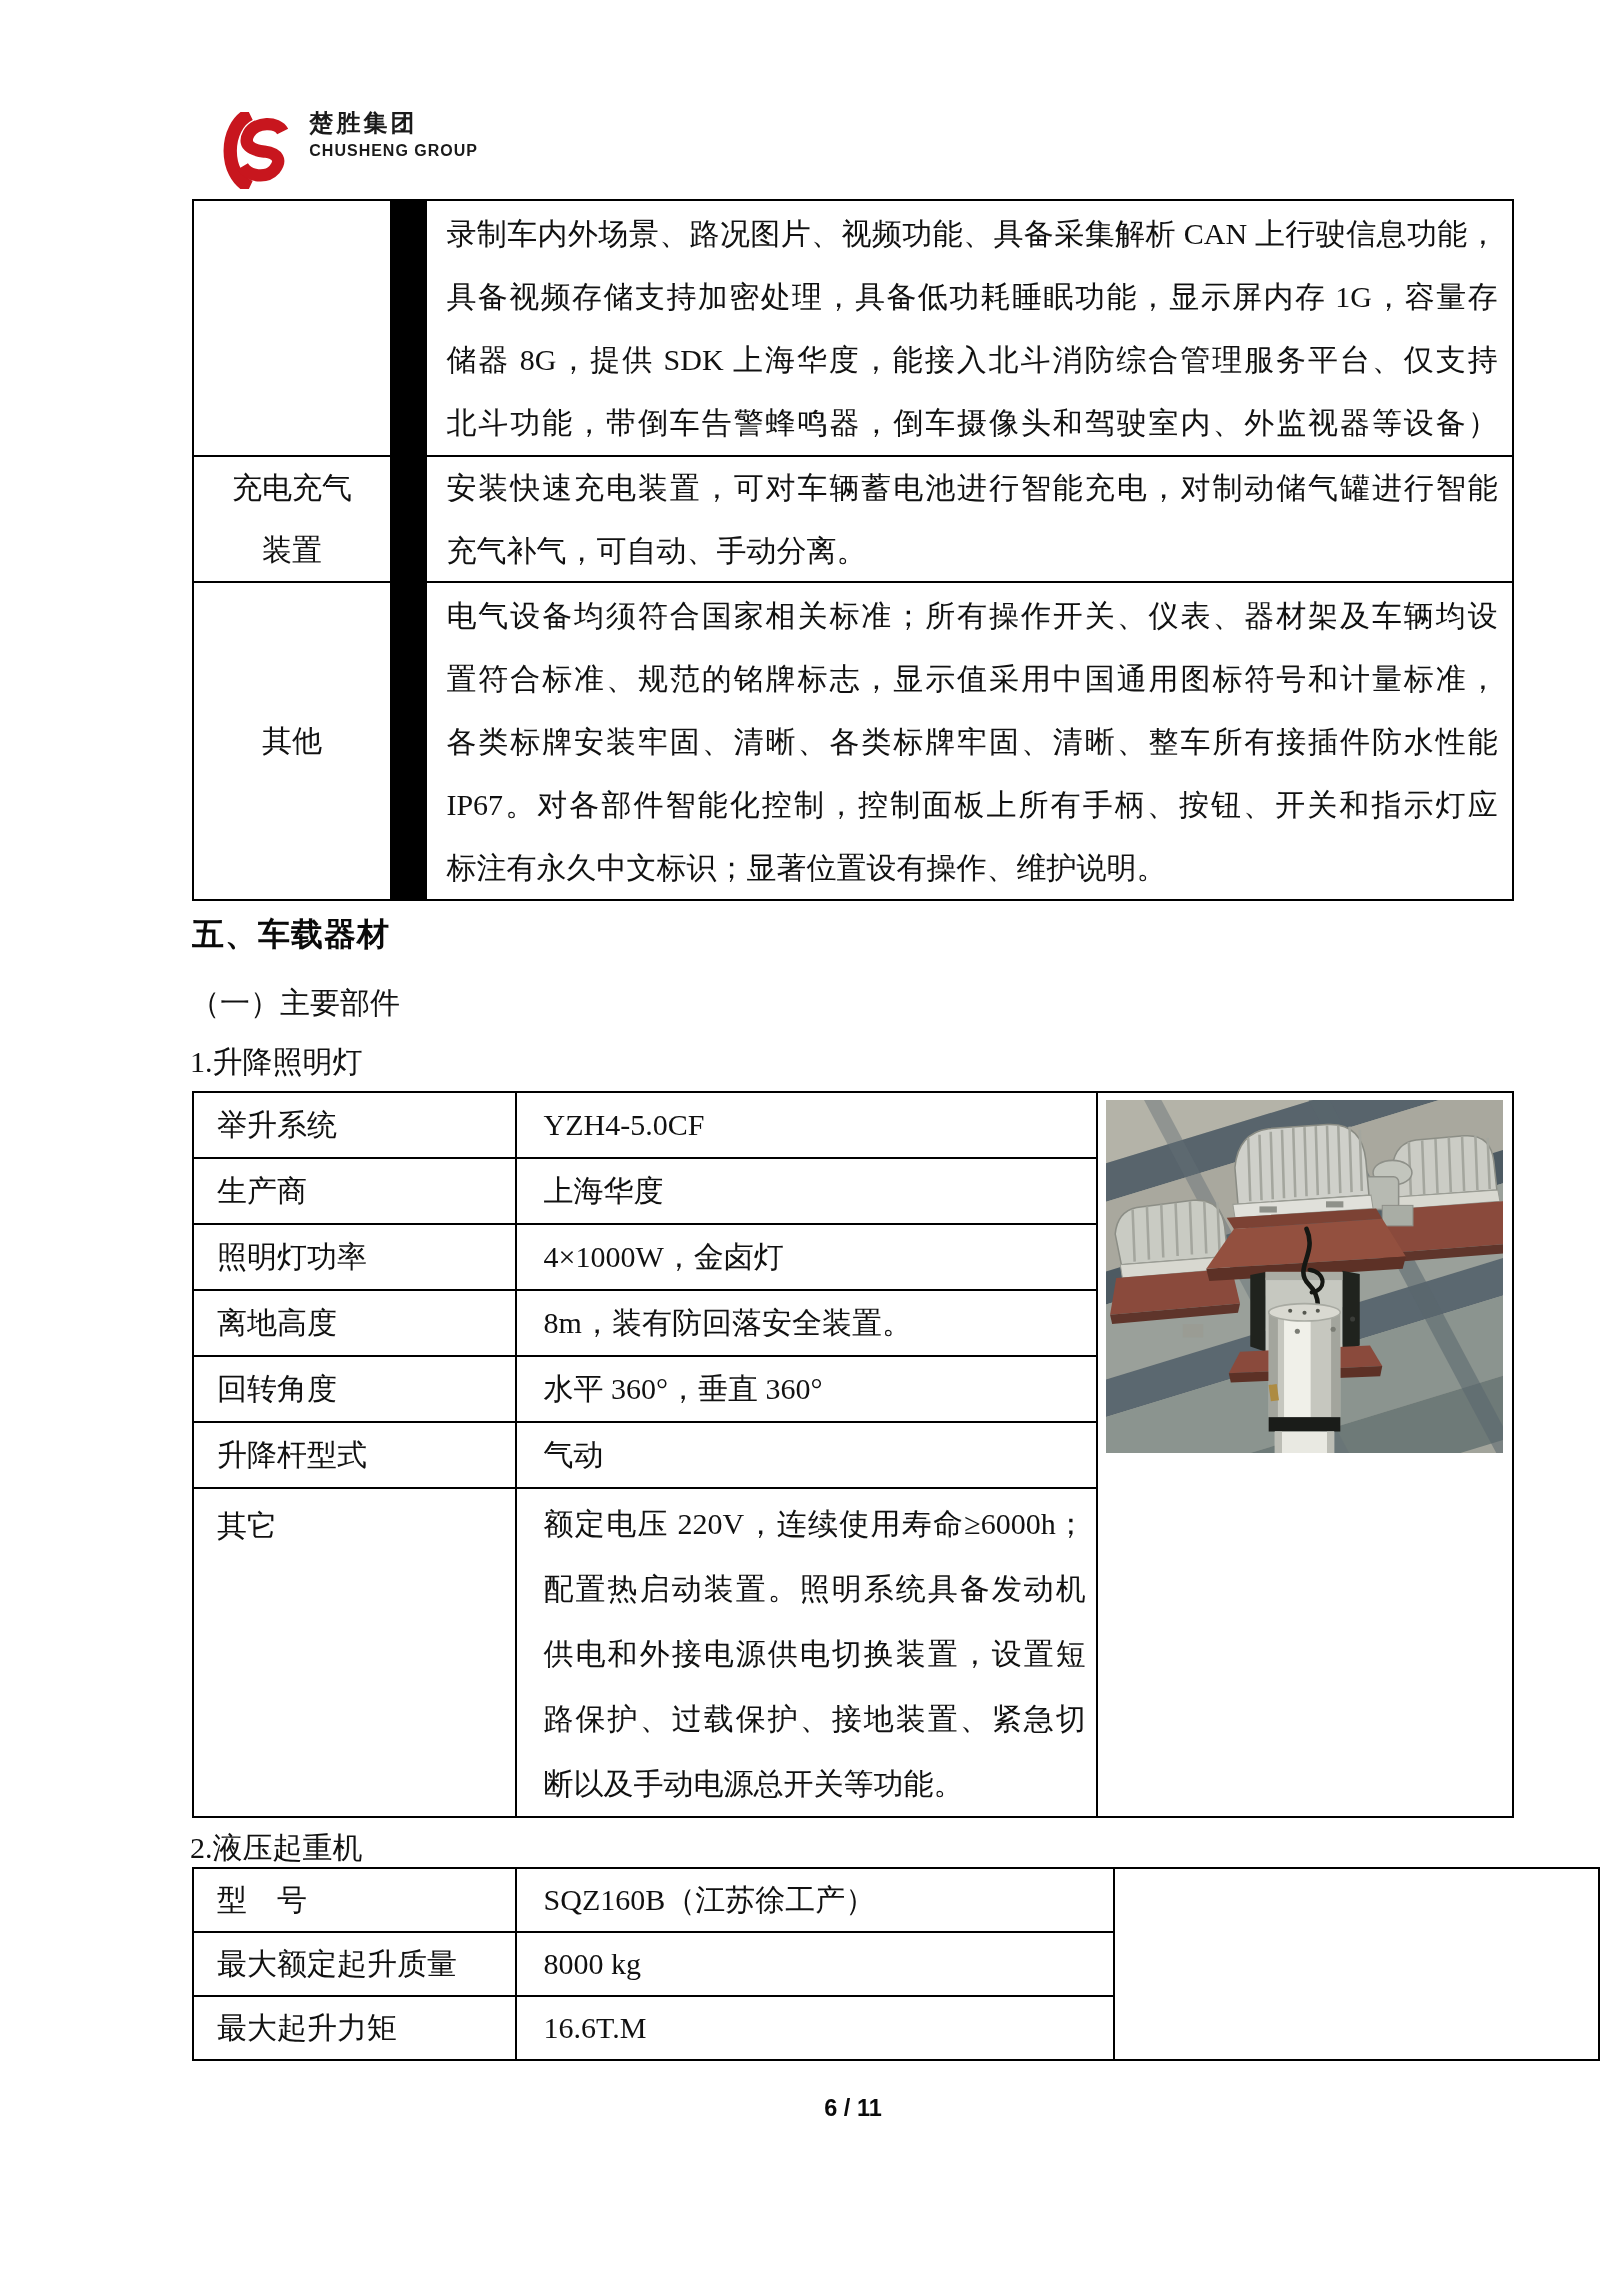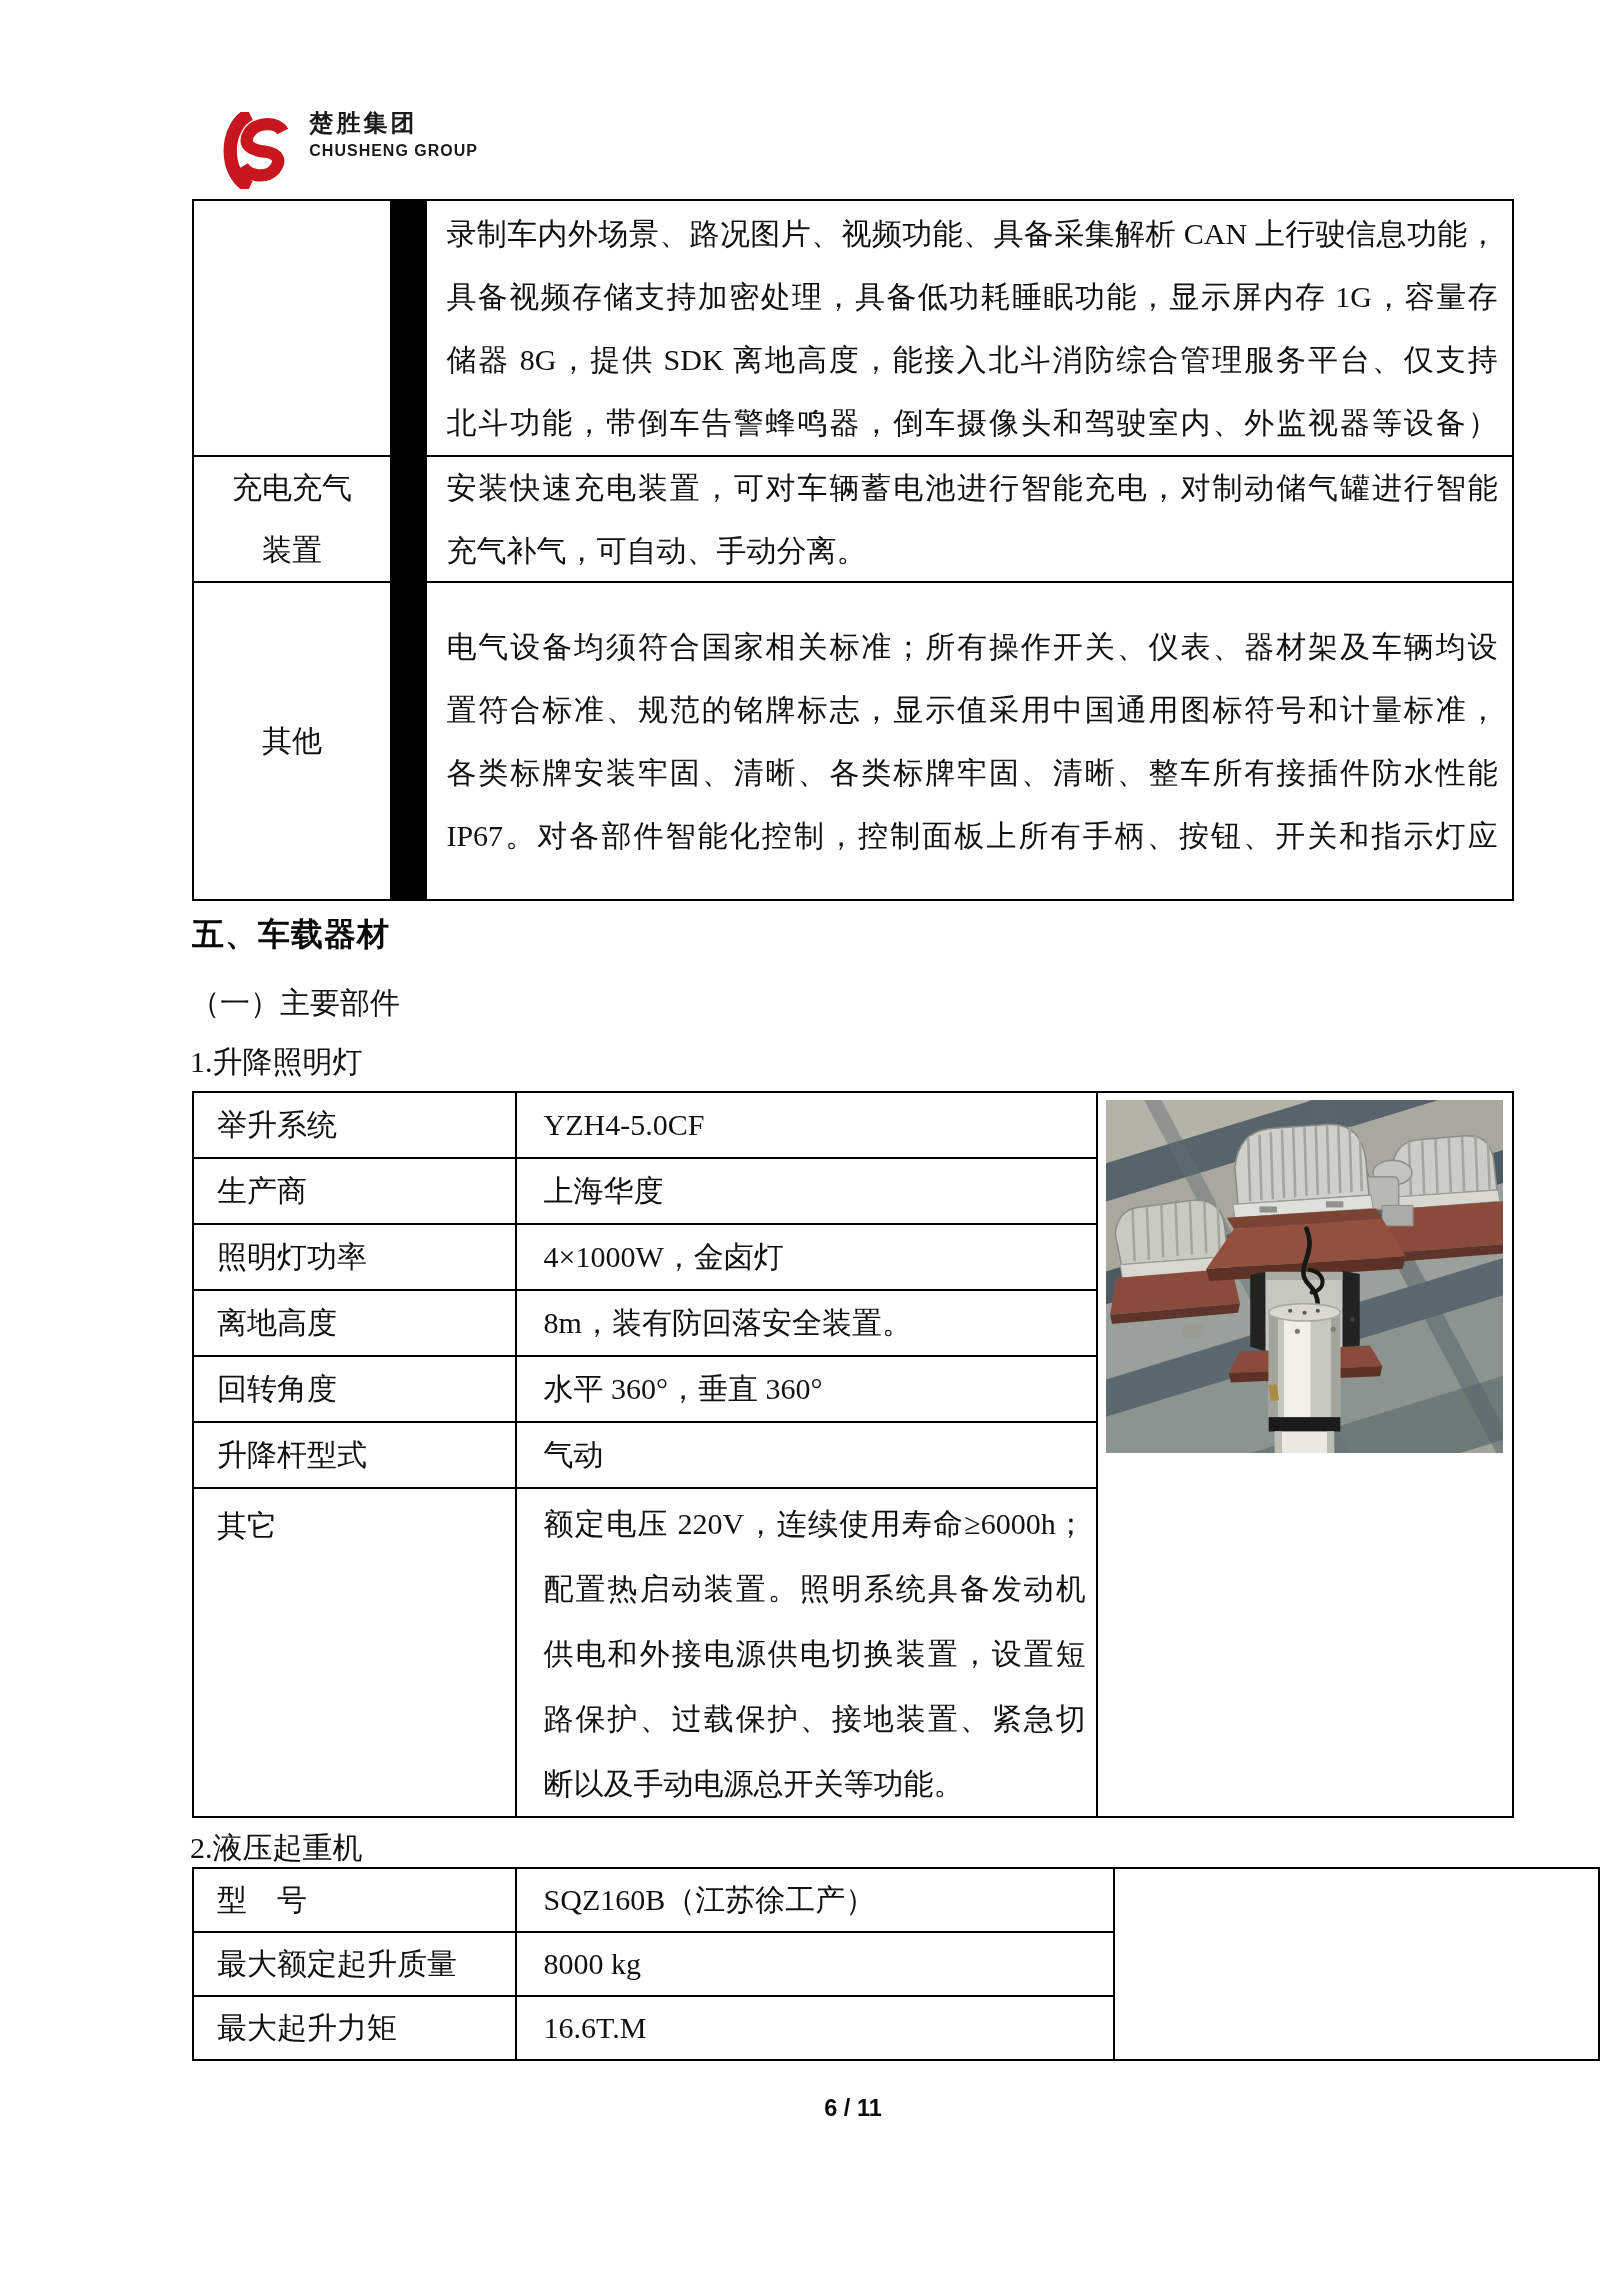--- a/index.html
+++ b/index.html
@@ -59,38 +59,39 @@
       <div class="logo-cn">楚胜集团</div>
       <div class="logo-en">CHUSHENG GROUP</div>
     </div>
   </div>
 
   <div class="tbl" id="tbl1">
     <div class="cell lblC"></div>
     <div class="cell paraCell">
       <div class="t-line fill">录制车内外场景、路况图片、视频功能、具备采集解析 CAN 上行驶信息功能，</div>
       <div class="t-line fill">具备视频存储支持加密处理，具备低功耗睡眠功能，显示屏内存 1G，容量存</div>
-      <div class="t-line fill">储器 8G，提供 SDK 离地高度，能接入北斗消防综合管理服务平台、仅支持</div>
+      <div class="t-line fill">储器 8G，提供 SDK 上海华度，能接入北斗消防综合管理服务平台、仅支持</div>
       <div class="t-line fill">北斗功能，带倒车告警蜂鸣器，倒车摄像头和驾驶室内、外监视器等设备）</div>
     </div>
 
     <div class="cell lblC">
       <div class="lbl2line">充电充气装置</div>
     </div>
     <div class="cell paraCell">
       <div class="t-line fill">安装快速充电装置，可对车辆蓄电池进行智能充电，对制动储气罐进行智能</div>
       <div class="t-line">充气补气，可自动、手动分离。</div>
     </div>
 
     <div class="cell lblC">其他</div>
     <div class="cell paraCell">
       <div class="t-line fill">电气设备均须符合国家相关标准；所有操作开关、仪表、器材架及车辆均设</div>
       <div class="t-line fill">置符合标准、规范的铭牌标志，显示值采用中国通用图标符号和计量标准，</div>
       <div class="t-line fill">各类标牌安装牢固、清晰、各类标牌牢固、清晰、整车所有接插件防水性能</div>
       <div class="t-line fill">IP67。对各部件智能化控制，控制面板上所有手柄、按钮、开关和指示灯应</div>
+      <div class="t-line">标注有永久中文标识；显著位置设有操作、维护说明。</div>
     </div>
   </div>
 
   <div class="h-sec">五、车载器材</div>
   <div class="h-sub">（一）主要部件</div>
   <div class="h-item1">1.升降照明灯</div>
 
   <div class="tbl" id="tbl2">
     <div class="cell lblL">举升系统</div>
     <div class="cell valL">YZH4-5.0CF</div>

